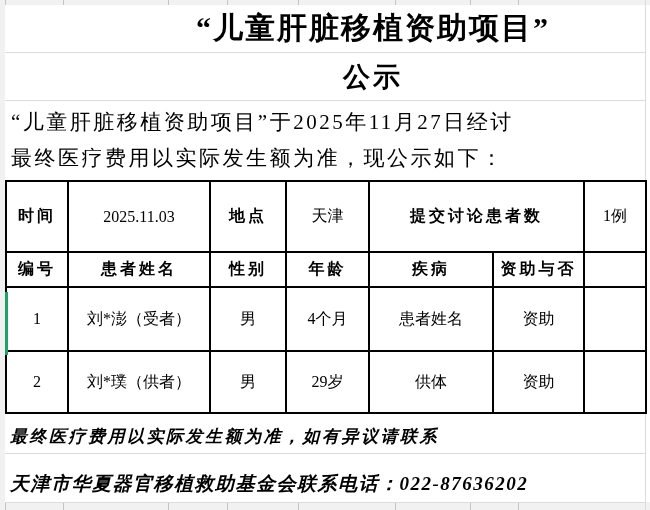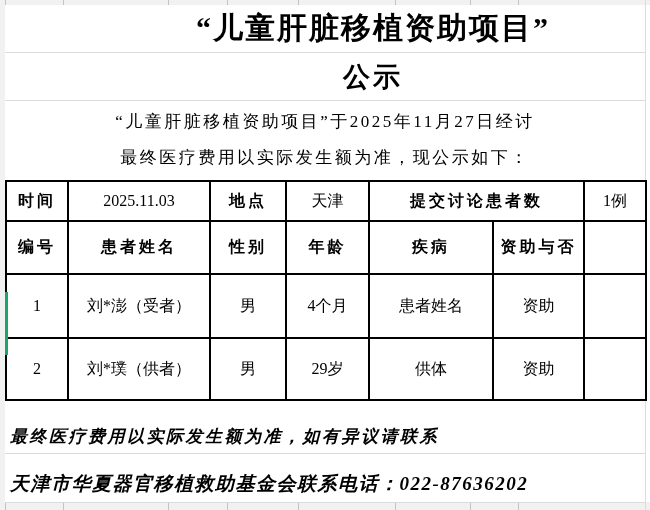--- a/index.html
+++ b/index.html
@@ -17,29 +17,29 @@
   .hgrid{position:absolute;left:5px;width:640px;height:1px;background:#dcdcdc;}
   .vgrid{position:absolute;width:1px;background:#dcdcdc;}
 
   
   .band{position:absolute;left:5px;width:640px;display:flex;align-items:center;justify-content:center;padding-left:48px;}
   .title1{top:5px;height:47px;font-size:30px;font-weight:bold;letter-spacing:2px;}
   .title2{top:53px;height:47px;font-size:27px;font-weight:bold;letter-spacing:3px;}
 
   
   .intro{position:absolute;top:101px;left:5px;width:640px;height:77px;
-    font-size:17px;letter-spacing:2.5px;line-height:36px;padding:3px 6px 0 6px;box-sizing:border-box;text-align:center;}
+    font-size:21px;letter-spacing:2.5px;line-height:36px;padding:3px 6px 0 6px;box-sizing:border-box;}
 
   
   table.grid{position:absolute;top:180px;left:5px;width:640px;border-collapse:collapse;table-layout:fixed;}
   table.grid td{border:2px solid #000;text-align:center;vertical-align:middle;
     font-size:16px;padding:0;overflow:hidden;}
   td.lbl{font-weight:bold;font-size:17px;letter-spacing:3px;}
-  tr.info-row{height:40px;}
-  tr.head-row{height:53px;}
+  tr.info-row{height:71px;}
+  tr.head-row{height:35px;}
   tr.data-row1{height:64px;}
   tr.data-row2{height:62px;}
 
   
   .green-edge{position:absolute;left:5px;top:292px;width:3px;height:63px;z-index:5;}
 
   
   .note{position:absolute;left:5px;width:640px;display:flex;align-items:center;
     font-weight:bold;font-style:italic;padding-left:5px;box-sizing:border-box;}
   .note1{top:420px;height:33px;font-size:17px;letter-spacing:2.5px;}

